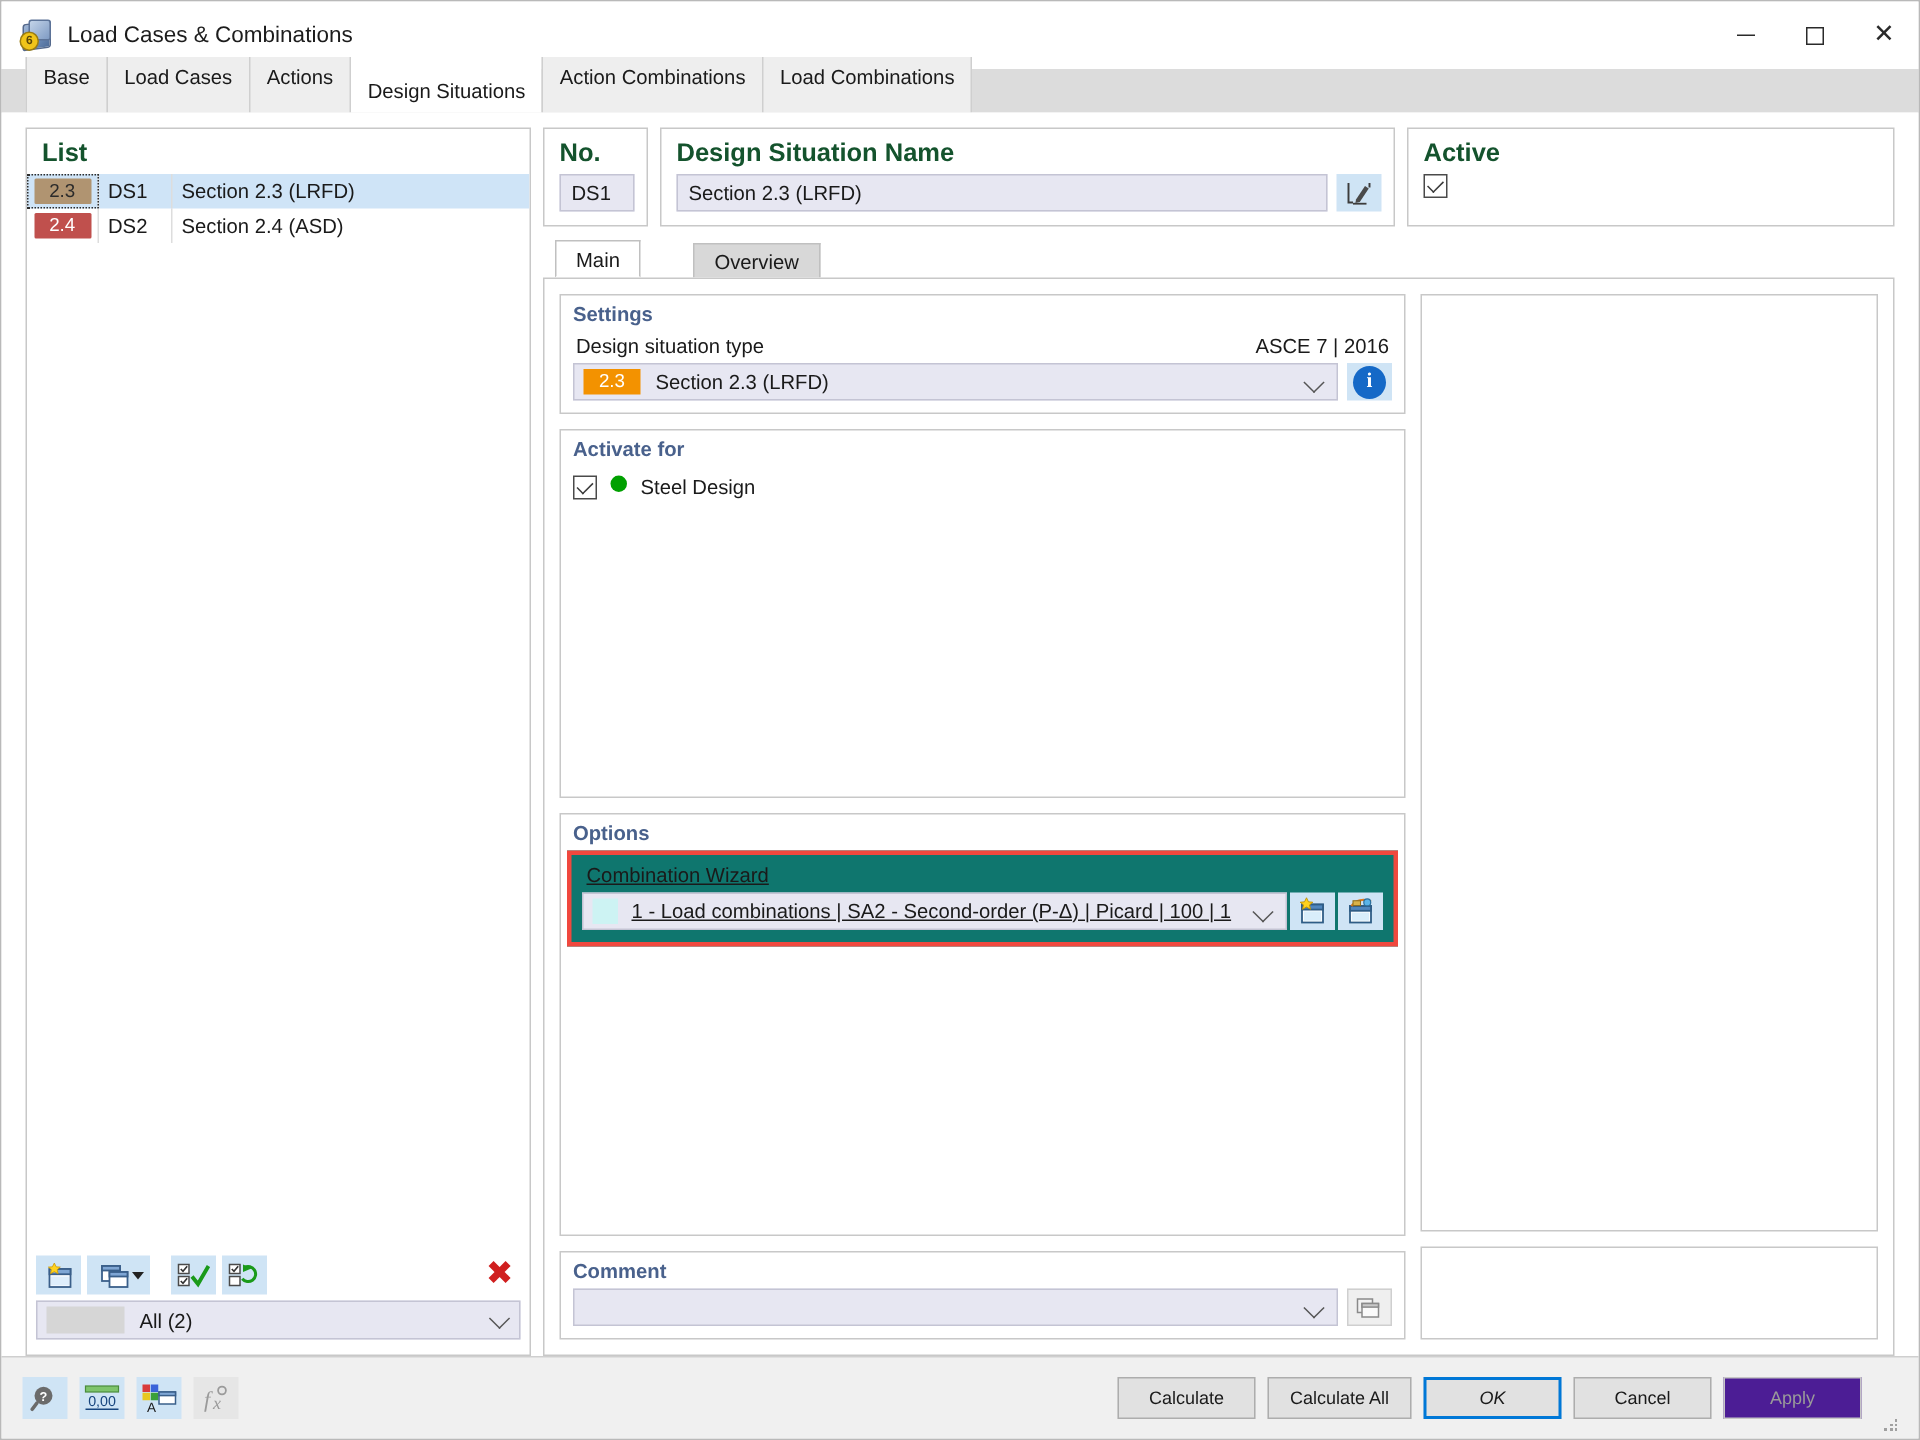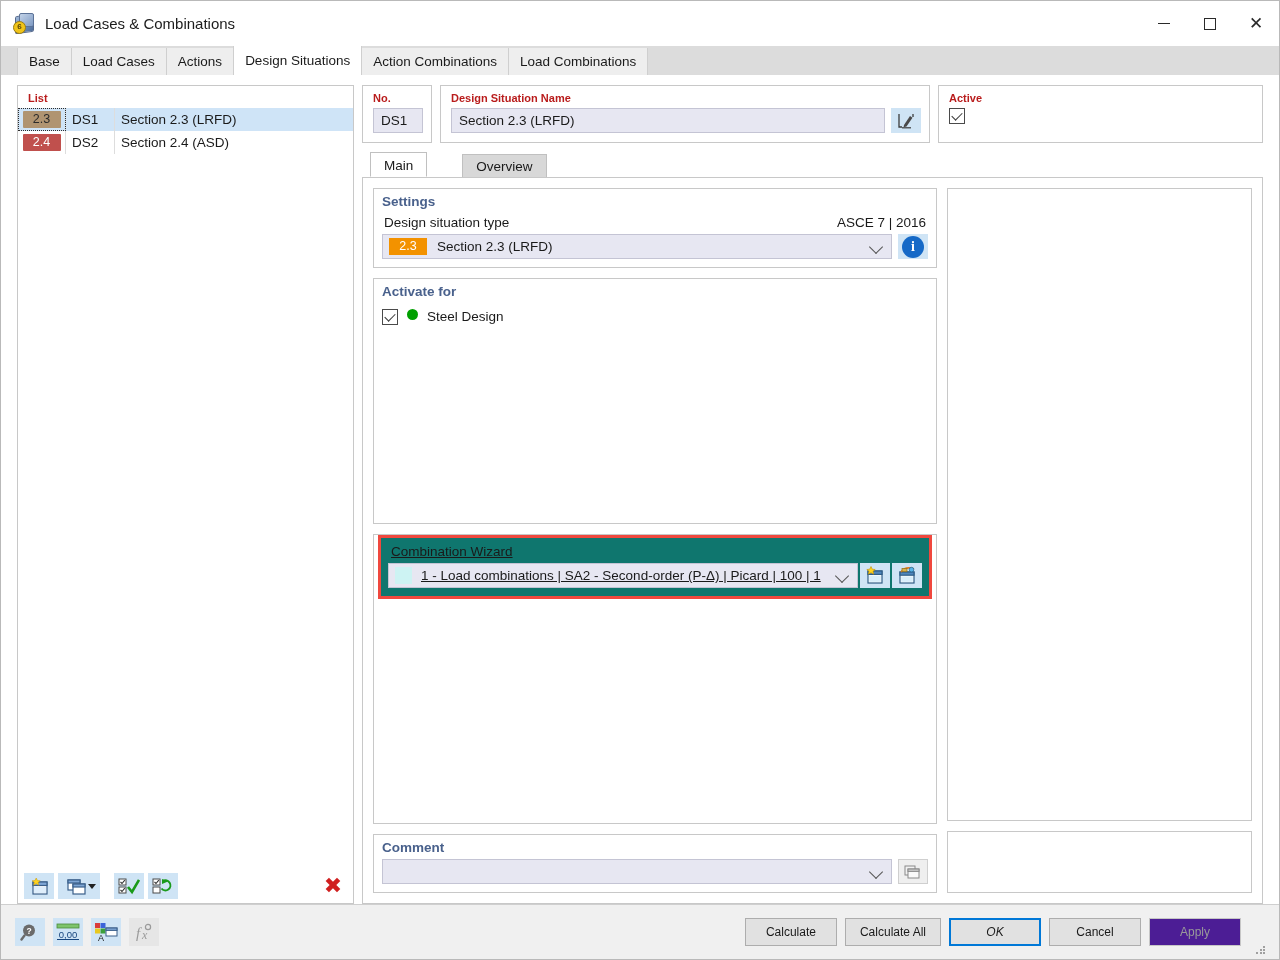--- a/index.html
+++ b/index.html
@@ -55,21 +55,21 @@
 
   
   .tabstrip{
     height:29px;background:#dcdcdc;display:flex;align-items:flex-end;
     padding-left:16px;flex:0 0 auto;position:relative;
   }
   .tabstrip:after{
     content:"";position:absolute;left:16px;right:16px;bottom:0;height:0px;
   }
   .tab{
-    height:27px;line-height:27px;padding:0 11px;
+    height:37px;line-height:27px;padding:0 11px;
     background:#eeeeee;color:#1a1a1a;font-size:13.5px;
     border-left:1px solid #cfcfcf;border-right:1px solid #cfcfcf;
     margin-right:-1px;box-sizing:border-box;
   }
   .tab.active{background:#ffffff;height:29px;line-height:29px;
     border-left:1px solid #cfcfcf;border-right:1px solid #cfcfcf;margin-top:11px;}
 
   
   .content{
     flex:1 1 auto;background:#ffffff;padding:0;position:relative;
@@ -78,21 +78,21 @@
   .leftcol{width:353px;flex:0 0 auto;padding:10px 0 0 16px;box-sizing:border-box;
     display:flex;flex-direction:column;}
   .rightcol{flex:1 1 auto;padding:10px 16px 0 8px;box-sizing:border-box;
     display:flex;flex-direction:column;}
 
   
   .panel{
     background:#ffffff;border:1px solid #c8c8c8;box-sizing:border-box;
   }
   .panel-title{
-    color:#b91c1c;font-weight:bold;font-size:11px;padding:6px 8px 4px 10px;
+    color:#14532d;font-weight:bold;font-size:17px;padding:6px 8px 4px 10px;
   }
   .list-panel{flex:1 1 auto;display:flex;flex-direction:column;min-height:0;}
   .list-rows{flex:1 1 auto;overflow:hidden;}
   .row{display:flex;align-items:center;height:23px;font-size:13.5px;}
   .row.selected{background:#cfe4f7;}
   .row .badge-cell{width:48px;flex:0 0 auto;display:flex;align-items:center;justify-content:center;
     border-right:1px solid #dddddd;height:23px;box-sizing:border-box;}
   .badge{
     width:38px;height:17px;line-height:17px;text-align:center;font-size:12.5px;color:#ffffff;
     border-radius:1px;
@@ -302,20 +302,27 @@
               <path d="M2.5 5 L4 6.5 L6.8 3.2" stroke="#333" stroke-width="1.1" fill="none"></path>
               <rect x="1" y="10" width="7" height="6" fill="#fff" stroke="#4a4a4a" stroke-width="1"></rect>
               <path d="M11 4 a5 5 0 1 1 -1.5 7.5" stroke="#1a9a1a" stroke-width="2" fill="none"></path>
               <polygon points="10,2 16,4.5 10,7" fill="#1a9a1a"></polygon>
             </svg>
           </div>
           <div class="spacer-fill"></div>
           <div class="xbtn">✖</div>
         </div>
 
+        <div class="filter-row">
+          <div class="combo">
+            <div class="filter-swatch"></div>
+            <span>All (2)</span>
+            <div class="chev"></div>
+          </div>
+        </div>
       </div>
     </div>
 
     <div class="rightcol">
 
       <div class="toprow">
         <div class="panel no-panel">
           <div class="panel-title">No.</div>
           <div class="panel-pad">
             <div class="field">DS1</div>
@@ -383,20 +390,21 @@
                 <div class="chkbox">
                     <div class="tick"></div>
                   </div>
                 <div class="dot-green"></div>
                 <span>Steel Design</span>
               </div>
             </div>
           </div>
 
           <div class="group" style="margin-top:10px;flex:1 1 auto;min-height:0;display:flex;flex-direction:column;">
+            <div class="group-title">Options</div>
             <div class="group-body" style="padding:0 4px 8px 4px;">
               <div class="hl">
                 <div style="padding-left:3px;padding-bottom:4px;">Combination Wizard</div>
                 <div style="display:flex;gap:2px;">
                   <div class="select" style="flex:1 1 auto;">
                     <div class="cyan-swatch"></div>
                     <span>1 - Load combinations | SA2 - Second-order (P-Δ) | Picard | 100 | 1</span>
                     <div class="chev"></div>
                   </div>
                   <div class="iconbtn">

